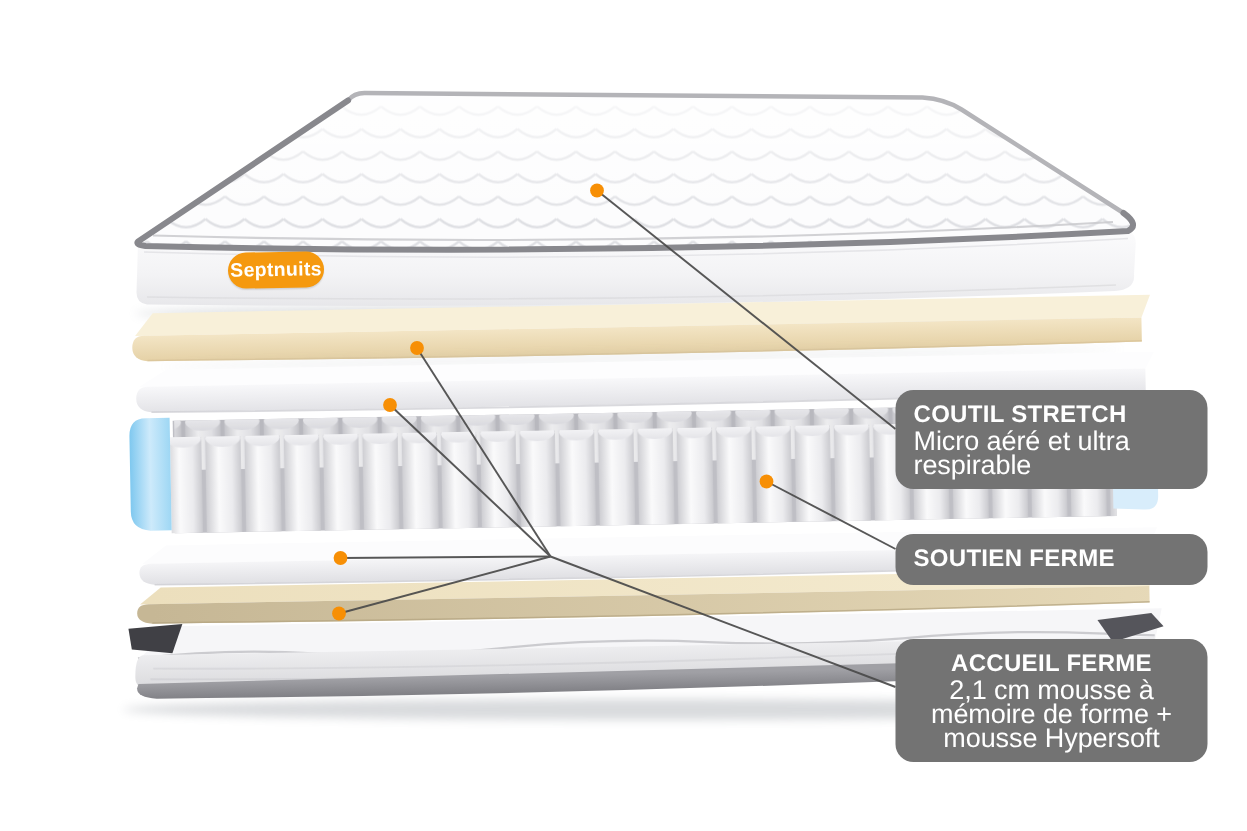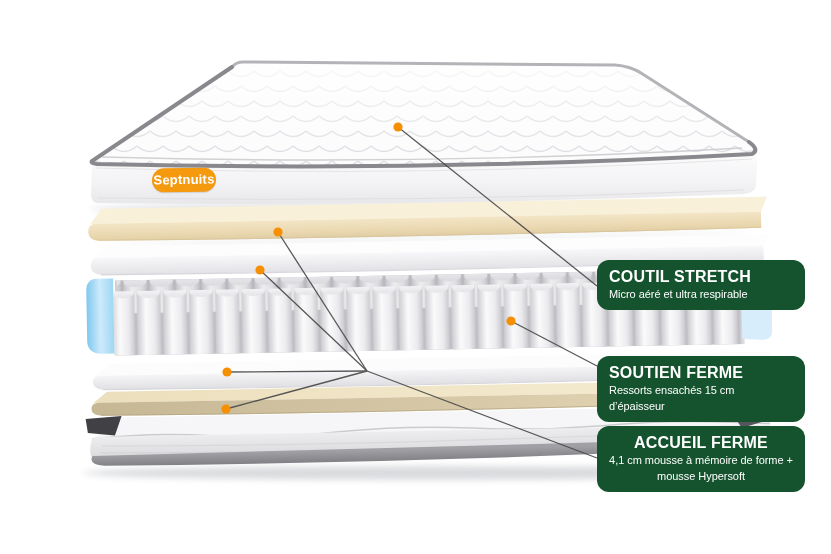--- a/index.html
+++ b/index.html
@@ -11,25 +11,25 @@
   .stage svg{position:absolute;left:0;top:0;}
   .brand-pill{
     position:absolute;left:112px;top:168px;width:64px;height:24px;
     background:#F5990F;border-radius:13px;color:#ffffff;
     font-size:13px;font-weight:bold;text-align:center;line-height:24px;
     letter-spacing:0.2px;transform:rotate(-1deg);
     box-shadow:0 1px 1px rgba(0,0,0,0.12);
   }
   .callout{
     position:absolute;left:557px;width:208px;box-sizing:border-box;
-    background:#14532d;border-radius:12px;color:#ffffff;
+    background:#737373;border-radius:12px;color:#ffffff;
     padding:7px 12px 8px 12px;
   }
   .callout-title{font-size:16px;line-height:19px;font-weight:bold;letter-spacing:0.2px;}
-  .callout-sub{font-size:11px;line-height:16px;letter-spacing:-0.05px;}
+  .callout-sub{font-size:18px;line-height:16px;letter-spacing:-0.05px;}
   .c1{top:260px;}
   .c2{top:356px;}
   .c3{top:426px;text-align:center;}
 </style>
 </head>
 <body>
 
 <div class="stage">
 
 <svg width="831" height="554" viewBox="0 0 831 554">
@@ -193,20 +193,19 @@
 </svg>
 
 <div class="brand-pill">Septnuits</div>
 
 <div class="callout c1">
   <div class="callout-title">COUTIL STRETCH</div>
   <div class="callout-sub">Micro aéré et ultra respirable</div>
 </div>
 <div class="callout c2">
   <div class="callout-title">SOUTIEN FERME</div>
-  <div class="callout-sub">Ressorts ensachés 15 cm d’épaisseur</div>
 </div>
 <div class="callout c3">
   <div class="callout-title">ACCUEIL FERME</div>
-  <div class="callout-sub">4,1 cm mousse à mémoire de forme + mousse Hypersoft</div>
+  <div class="callout-sub">2,1 cm mousse à mémoire de forme + mousse Hypersoft</div>
 </div>
 
 </div>
 
 </body></html>

